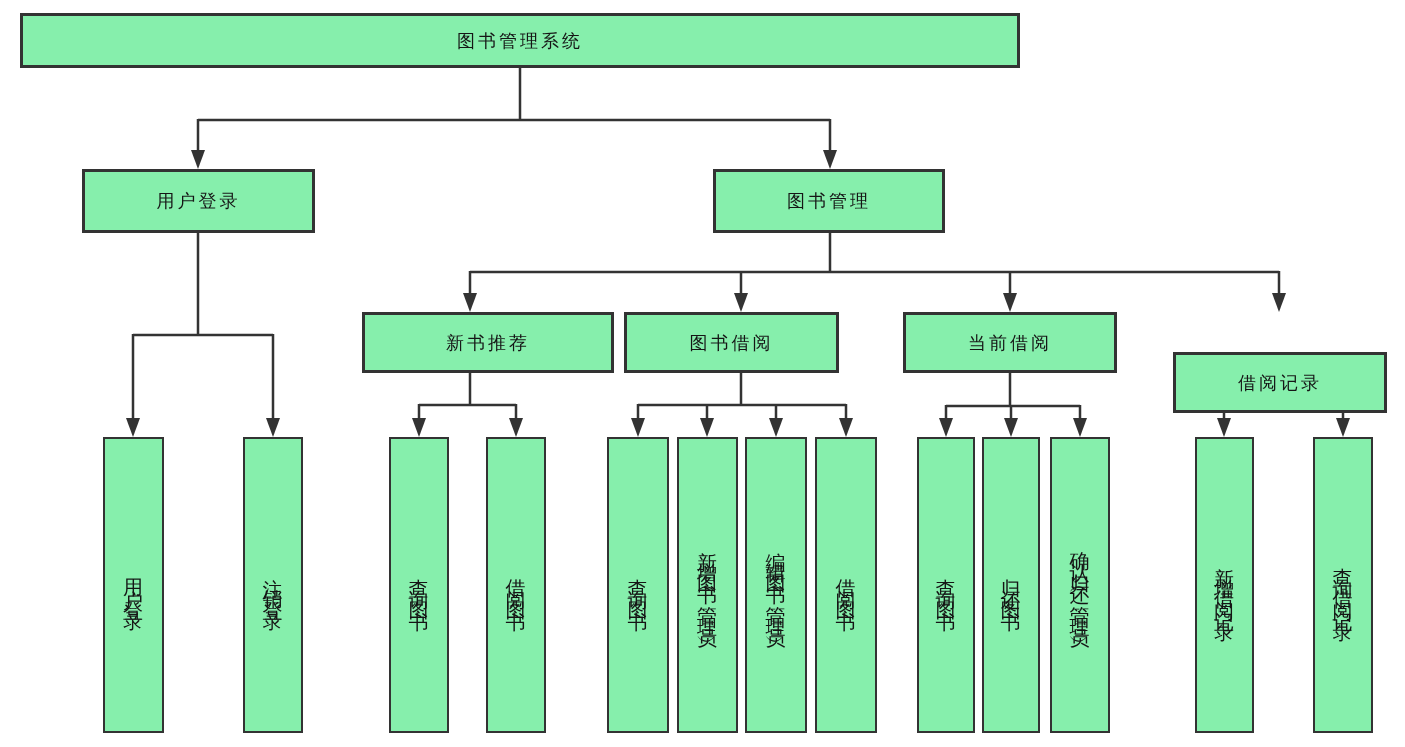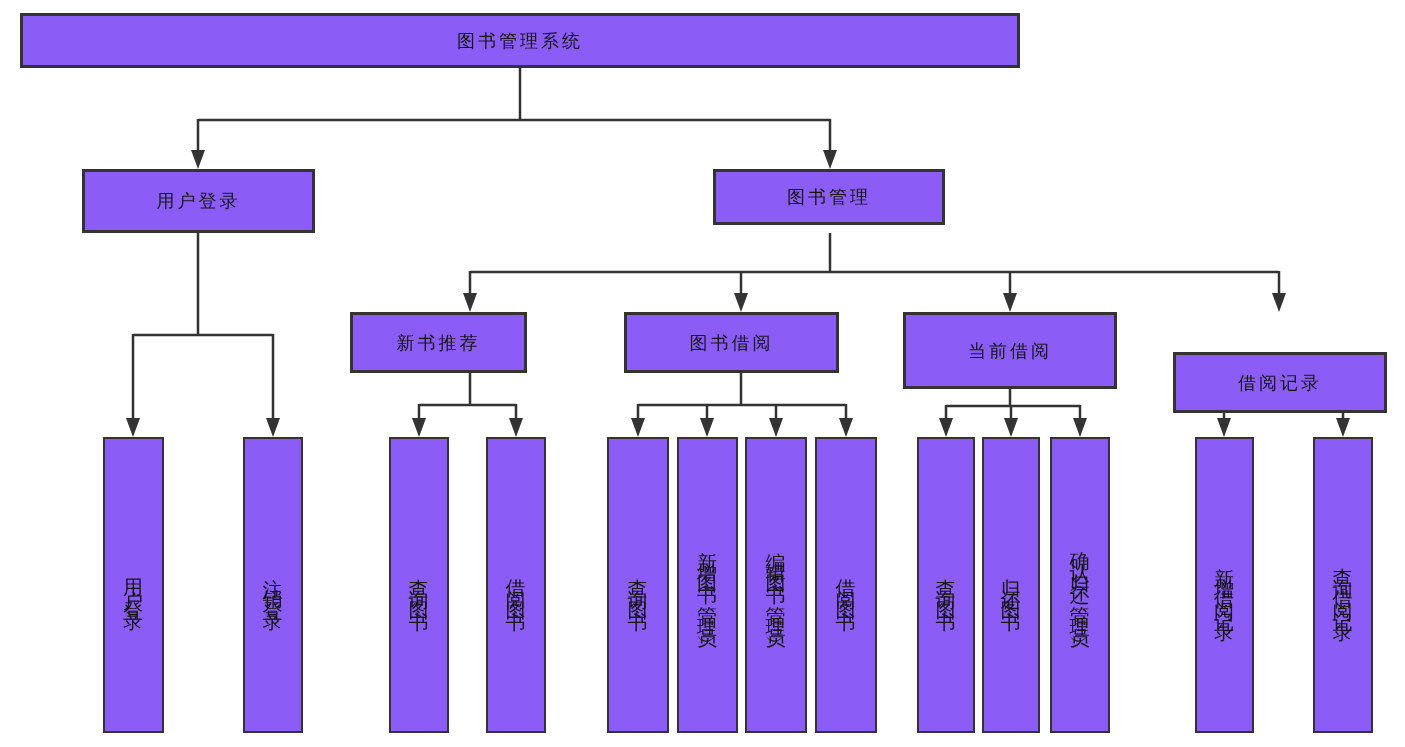--- a/index.html
+++ b/index.html
@@ -9,21 +9,21 @@
     height:747px;
     background:#ffffff;
     font-family:"Liberation Sans","DejaVu Sans",sans-serif;
     overflow:hidden;
   }
   .wires{position:absolute;left:0;top:0;width:1405px;height:747px;}
   .box{
     position:absolute;
     box-sizing:border-box;
     border:3px solid #333333;
-    background:#8b5cf6;
+    background:#86efac;
     display:flex;
     align-items:center;
     justify-content:center;
     color:#151515;
   }
   .h-label{
     font-size:18px;
     letter-spacing:3px;
     white-space:nowrap;
     color:#151515;
@@ -43,24 +43,24 @@
     top:716px;
     font-size:17px;
     letter-spacing:0.5px;
     color:rgba(164,164,164,0.92);
     white-space:nowrap;
     z-index:5;
   }
   
   .n-root{left:20px;top:13px;width:1000px;height:55px;}
   .n-userlogin{left:82px;top:169px;width:233px;height:64px;}
-  .n-bookmgmt{left:713px;top:169px;width:232px;height:56px;}
-  .n-newbooks{left:350px;top:312px;width:177px;height:61px;}
+  .n-bookmgmt{left:713px;top:169px;width:232px;height:64px;}
+  .n-newbooks{left:362px;top:312px;width:252px;height:61px;}
   .n-bookborrow{left:624px;top:312px;width:215px;height:61px;}
-  .n-currentborrow{left:903px;top:312px;width:214px;height:77px;text-align:right;}
+  .n-currentborrow{left:903px;top:312px;width:214px;height:61px;text-align:right;}
   .n-borrowrecords{left:1173px;top:312px;width:214px;height:61px;margin-top:40px;}
   .leaf{top:437px;height:296px;border-width:2.5px;}
   .l-ul1{left:103px;width:61px;}
   .l-ul2{left:243px;width:60px;}
   .l-nb1{left:389px;width:60px;}
   .l-nb2{left:486px;width:60px;}
   .l-bb1{left:607px;width:62px;}
   .l-bb2{left:677px;width:61px;}
   .l-bb3{left:745px;width:62px;}
   .l-bb4{left:815px;width:62px;}

